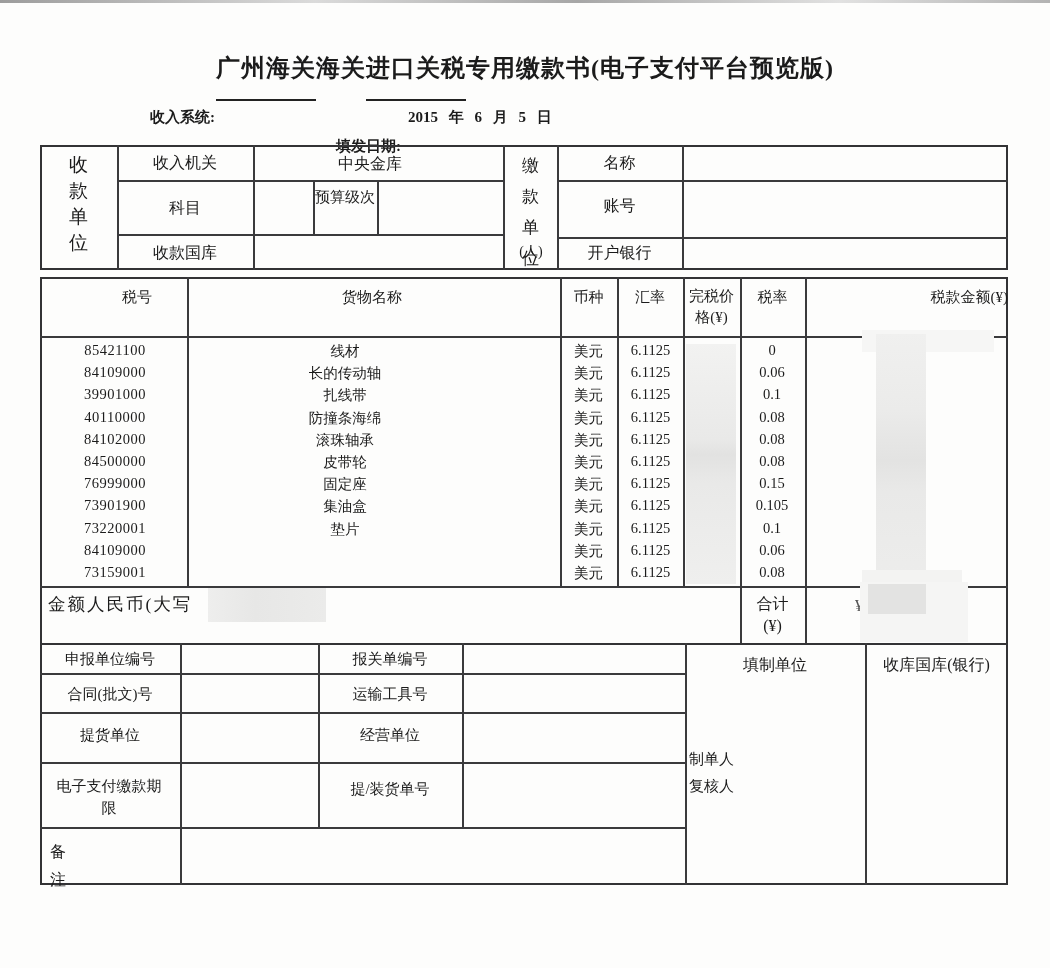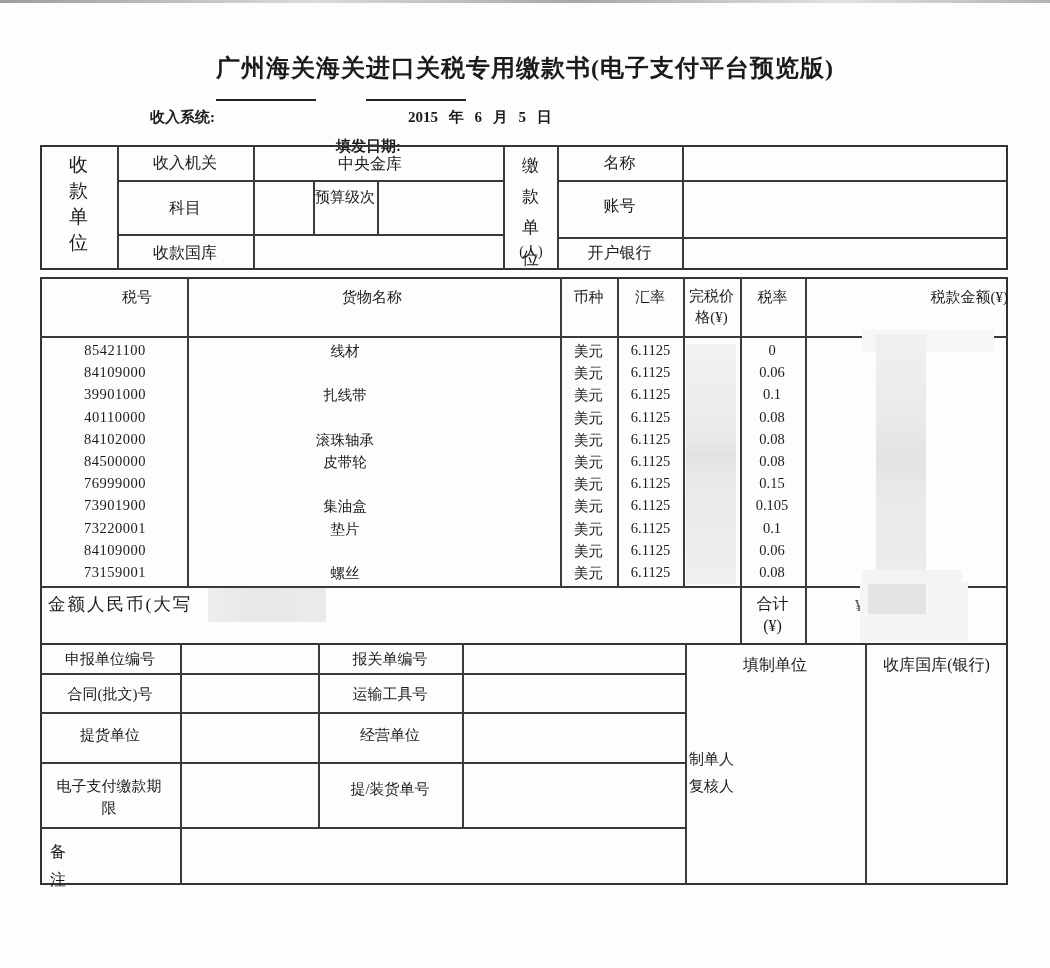--- a/index.html
+++ b/index.html
@@ -105,53 +105,56 @@
   <div id="goods-rows">
     <div class="grow">
         <span class="col-code">85421100</span>
         <span class="col-name">线材</span>
         <span class="col-cur">美元</span>
         <span class="col-rate">6.1125</span>
         <span class="col-tax">0</span>
       </div>
     <div class="grow">
         <span class="col-code">84109000</span>
+        <span class="col-name">长的传动轴</span>
         <span class="col-cur">美元</span>
         <span class="col-rate">6.1125</span>
         <span class="col-tax">0.06</span>
       </div>
     <div class="grow">
         <span class="col-code">39901000</span>
         <span class="col-name">扎线带</span>
         <span class="col-cur">美元</span>
         <span class="col-rate">6.1125</span>
         <span class="col-tax">0.1</span>
       </div>
     <div class="grow">
         <span class="col-code">40110000</span>
+        <span class="col-name">防撞条海绵</span>
         <span class="col-cur">美元</span>
         <span class="col-rate">6.1125</span>
         <span class="col-tax">0.08</span>
       </div>
     <div class="grow">
         <span class="col-code">84102000</span>
         <span class="col-name">滚珠轴承</span>
         <span class="col-cur">美元</span>
         <span class="col-rate">6.1125</span>
         <span class="col-tax">0.08</span>
       </div>
     <div class="grow">
         <span class="col-code">84500000</span>
         <span class="col-name">皮带轮</span>
         <span class="col-cur">美元</span>
         <span class="col-rate">6.1125</span>
         <span class="col-tax">0.08</span>
       </div>
     <div class="grow">
         <span class="col-code">76999000</span>
+        <span class="col-name">固定座</span>
         <span class="col-cur">美元</span>
         <span class="col-rate">6.1125</span>
         <span class="col-tax">0.15</span>
       </div>
     <div class="grow">
         <span class="col-code">73901900</span>
         <span class="col-name">集油盒</span>
         <span class="col-cur">美元</span>
         <span class="col-rate">6.1125</span>
         <span class="col-tax">0.105</span>
@@ -164,21 +167,20 @@
         <span class="col-tax">0.1</span>
       </div>
     <div class="grow">
         <span class="col-code">84109000</span>
         <span class="col-cur">美元</span>
         <span class="col-rate">6.1125</span>
         <span class="col-tax">0.06</span>
       </div>
     <div class="grow">
         <span class="col-code">73159001</span>
-        <span class="col-name">螺丝</span>
         <span class="col-cur">美元</span>
         <span class="col-rate">6.1125</span>
         <span class="col-tax">0.08</span>
       </div>
   </div>
 
   <div class="lbl" style="left:48px;top:594px;font-size:17.5px;letter-spacing:2px;">金额人民币(大写</div>
   <div class="stack cell-lbl" style="left:740px;top:594px;width:65px;">合计</div>
   <div class="stack cell-lbl" style="left:740px;top:617px;width:65px;">(¥)</div>
   <div class="lbl" style="left:855px;top:596px;font-size:16px;color:#555;">¥</div>

